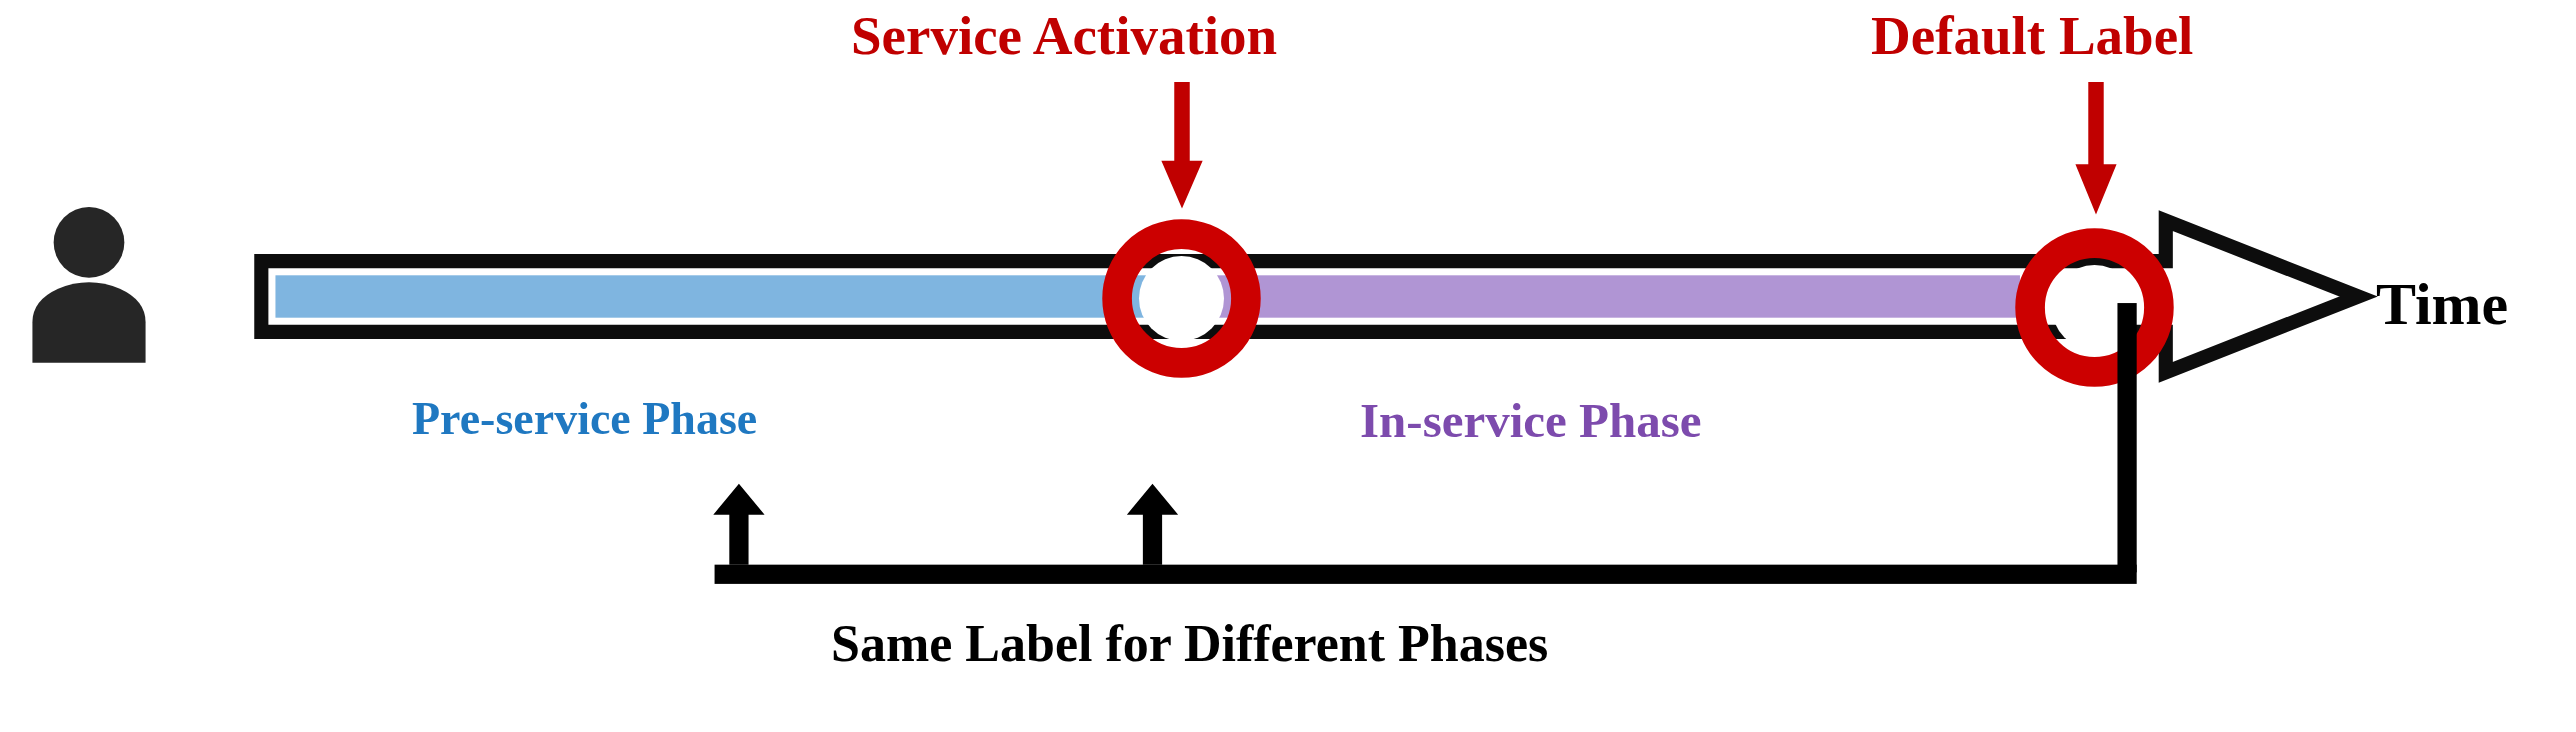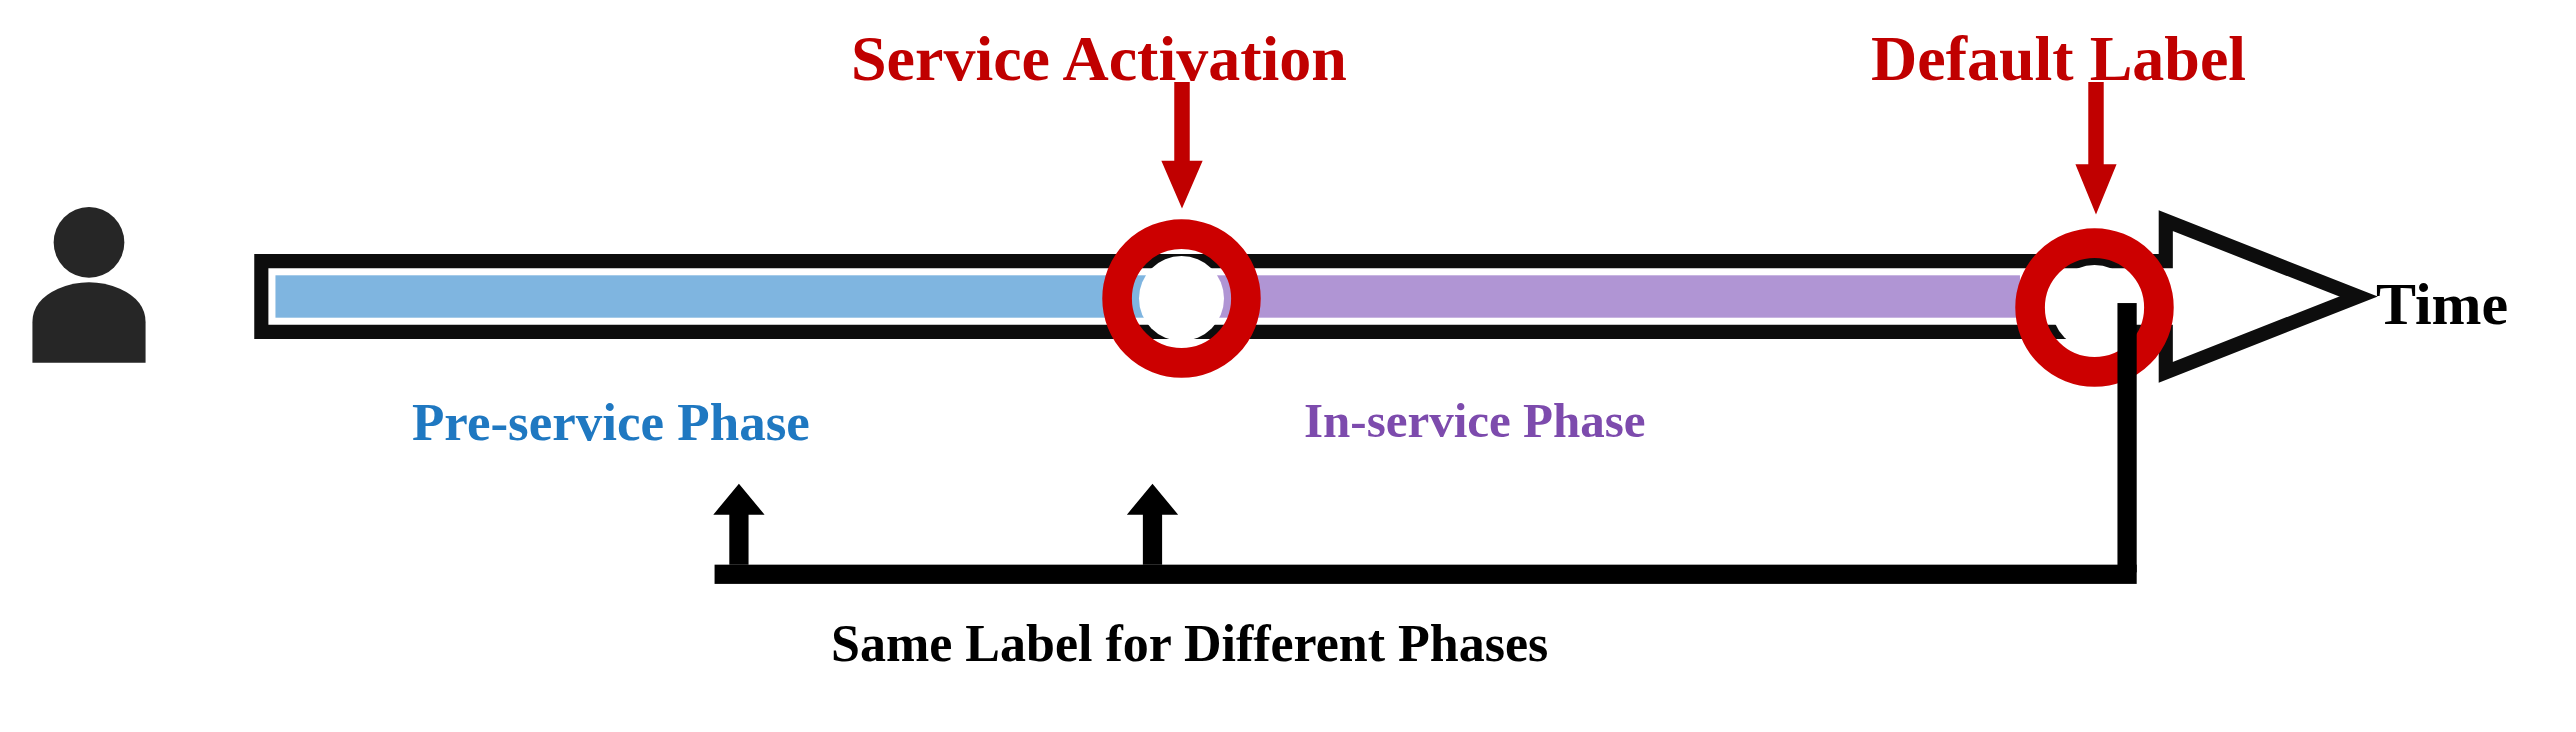--- a/index.html
+++ b/index.html
@@ -17,22 +17,22 @@
   }
   .abs { position: absolute; }
 
   
   .lbl {
     position: absolute;
     white-space: nowrap;
     font-weight: bold;
     line-height: 1;
   }
-  .lbl-red     { color: #C00000; font-size: 64px; letter-spacing: 0px; margin-top: 19px; }
-  .lbl-blue    { color: #1F78C1; font-size: 53px; }
+  .lbl-red     { color: #C00000; font-size: 55px; letter-spacing: 0px; }
+  .lbl-blue    { color: #1F78C1; font-size: 46px; }
   .lbl-purple  { color: #7D4BAD; font-size: 49px; }
   .lbl-black   { color: #000000; font-size: 52px; text-align: center; }
   .lbl-time    { color: #000000; font-size: 60px; }
 
   
   #person-icon { left: 26px; top: 205px; width: 180px; height: 161px; }
 
   
   svg { display: block; overflow: visible; }
 </style>
@@ -86,21 +86,21 @@
     <svg width="143" height="143" viewBox="0 0 222 222">
       <circle cx="111" cy="111" r="100" fill="none" stroke="#CC0000" stroke-width="46"></circle>
       <circle cx="111" cy="111" r="66" fill="#FFFFFF"></circle>
     </svg>
   </div>
 
   <div class="lbl lbl-time" style="left:2376px; top:274px;">Time</div>
 
   <div class="lbl lbl-blue" style="left:412px; top:396px;">Pre-service Phase</div>
 
-  <div class="lbl lbl-purple" style="left:1304px; top:396px;">In-service Phase</div>
+  <div class="lbl lbl-purple" style="left:1360px; top:396px;">In-service Phase</div>
 
   <div class="abs" style="left:683px; top:489px;">
     <svg width="1475" height="109" viewBox="0 0 2290 170">
 
       <rect x="44" y="118" width="2218" height="30" fill="#000000"></rect>
 
       <rect x="2232" y="-290" width="30" height="420" fill="#000000"></rect>
 
       <path d="M 67 118 L 67 40 L 42 40 L 82 -8 L 122 40 L 97 40 L 97 118 Z" fill="#000000"></path>
 

